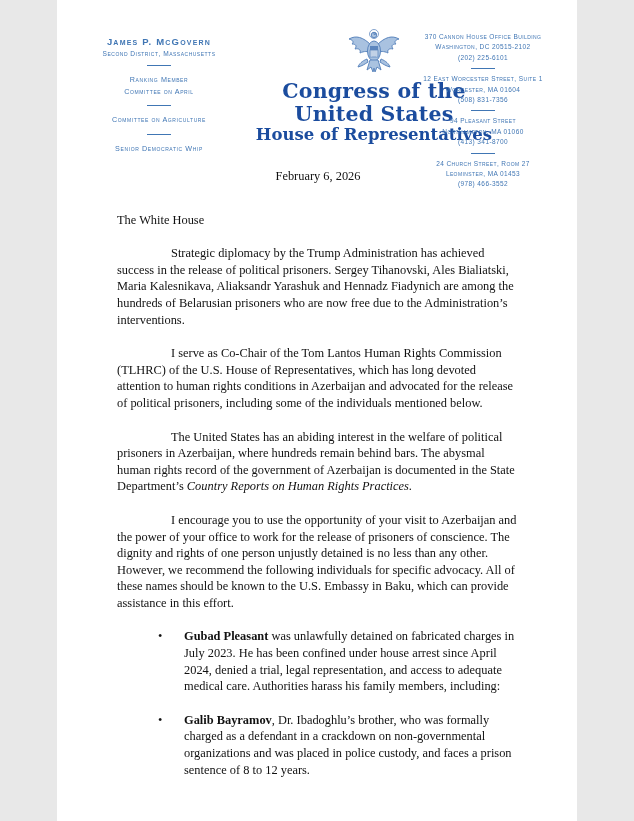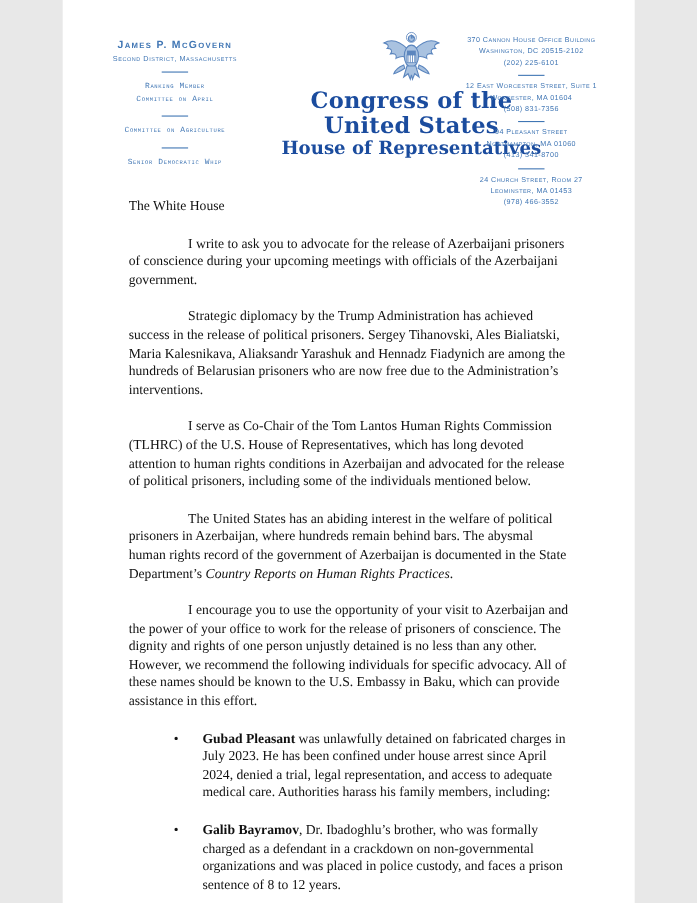--- a/index.html
+++ b/index.html
@@ -20,21 +20,21 @@
 
   .lh-left {
     position: absolute; left: 20px; top: 36px; width: 164px;
     text-align: center; color: #4076b4;
     font-family: "Liberation Sans", sans-serif;
     font-variant: small-caps;
   }
   .lh-name { font-size: 9.5px; font-weight: bold; letter-spacing: 1.2px; }
   .lh-district { font-size: 6.6px; letter-spacing: 0.5px; margin-top: 3px; }
   .lh-rule { width: 24px; border-top: 1px solid #4076b4; margin: 8px auto; }
-  .lh-role { font-size: 7.2px; letter-spacing: 0.6px; line-height: 1.6; font-family: Liberation Mono, monospace; }
+  .lh-role { font-size: 7.2px; letter-spacing: 0.6px; line-height: 1.6; }
 
   .lh-center {
     position: absolute; left: 187px; top: 28px; width: 260px;
     text-align: center;
   }
   .seal { display: block; margin: 0 auto 2px auto; }
   .congress-title {
     font-family: "DejaVu Serif", serif;
     font-weight: bold;
     font-size: 20.5px;
@@ -152,27 +152,27 @@
         <div>24 Church Street, Room 27</div>
         <div>Leominster, MA 01453</div>
         <div>(978) 466-3552</div>
       </div>
     </div>
 
   </header>
 
   <main class="body-area">
 
+    <div class="date-line">February 6, 2026</div>
 
     <div class="recipient">
       <div>The White House</div>
     </div>
 
 
-    <p class="para">I write to ask you to advocate for the release of Azerbaijani prisoners of conscience during your upcoming meetings with officials of the Azerbaijani government.</p>
 
     <p class="para">Strategic diplomacy by the Trump Administration has achieved success in the release of political prisoners. Sergey Tihanovski, Ales Bialiatski, Maria Kalesnikava, Aliaksandr Yarashuk and Hennadz Fiadynich are among the hundreds of Belarusian prisoners who are now free due to the Administration’s interventions.</p>
 
     <p class="para">I serve as Co-Chair of the Tom Lantos Human Rights Commission (TLHRC) of the U.S. House of Representatives, which has long devoted attention to human rights conditions in Azerbaijan and advocated for the release of political prisoners, including some of the individuals mentioned below.</p>
 
     <p class="para"><span>The United States has an abiding interest in the welfare of political prisoners in Azerbaijan, where hundreds remain behind bars. The abysmal human rights record of the government of Azerbaijan is documented in the State Department’s </span><span class="italic">Country Reports on Human Rights Practices</span><span>.</span></p>
 
     <p class="para">I encourage you to use the opportunity of your visit to Azerbaijan and the power of your office to work for the release of prisoners of conscience. The dignity and rights of one person unjustly detained is no less than any other. However, we recommend the following individuals for specific advocacy. All of these names should be known to the U.S. Embassy in Baku, which can provide assistance in this effort.</p>
 
     <div class="bullets">

